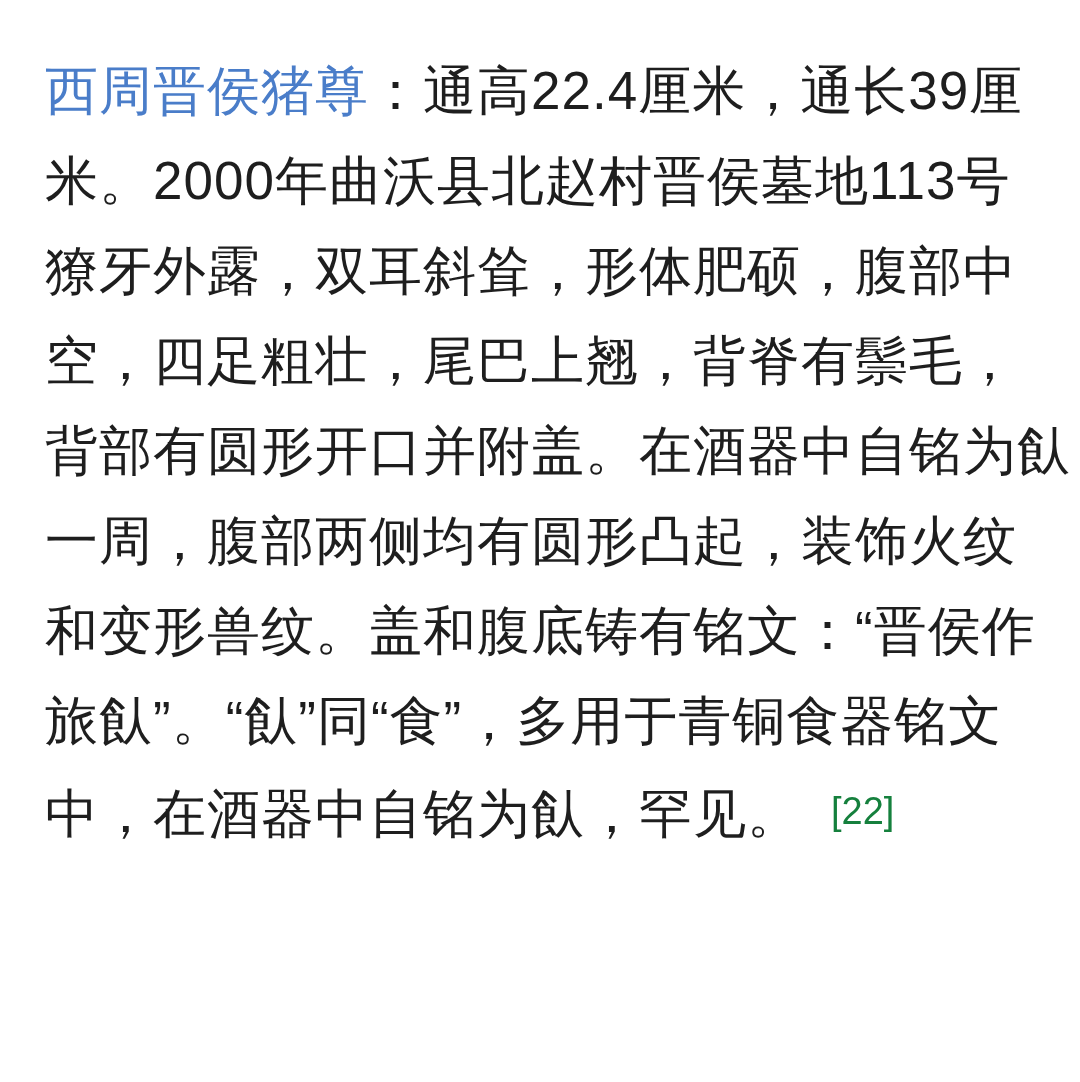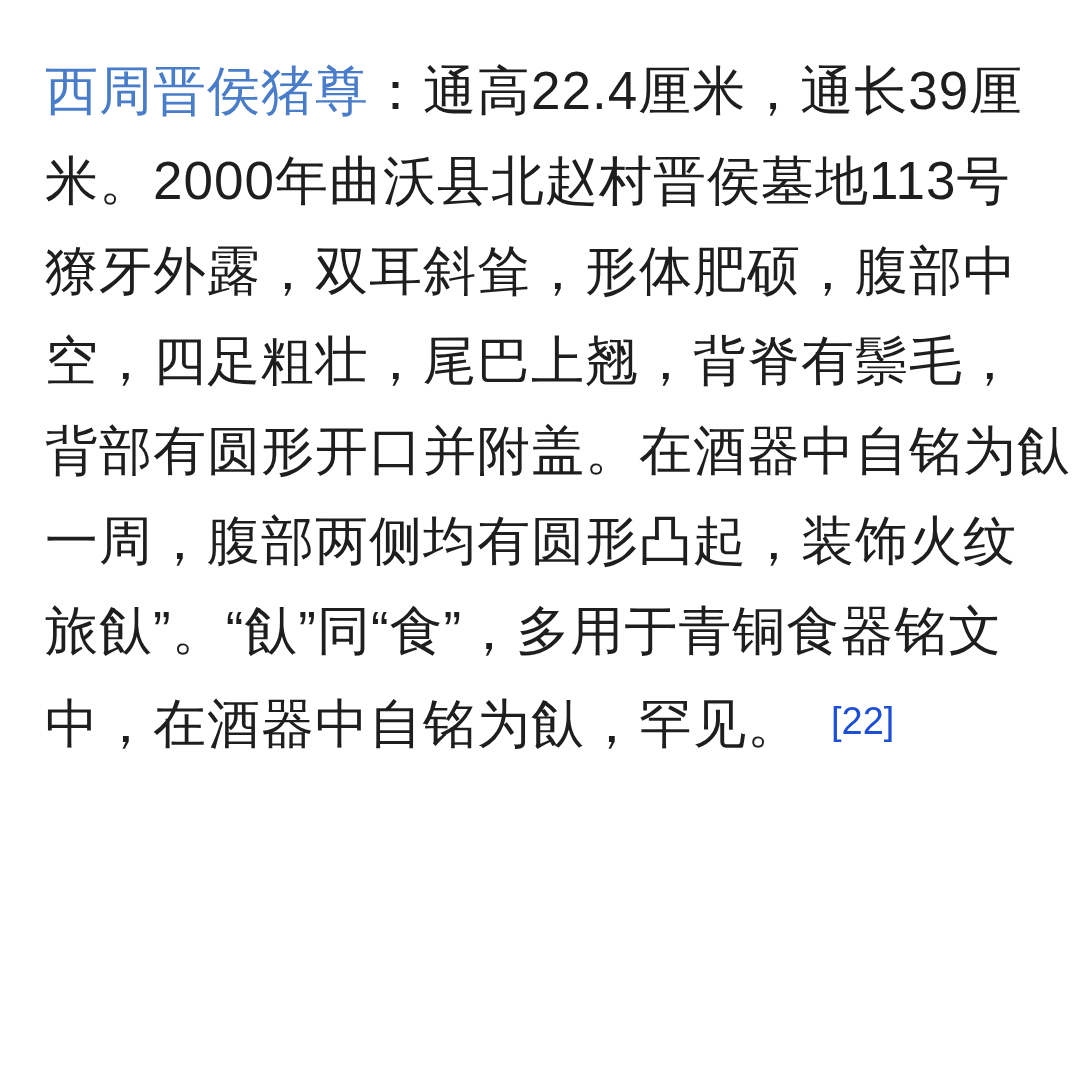--- a/index.html
+++ b/index.html
@@ -44,17 +44,18 @@
 
 <main class="article" style="color: rgb(30, 30, 30);">
   <div class="line">
     <a class="term" style="color: rgb(74, 125, 201);">西周晋侯猪尊</a><span class="body-text">：通高22.4厘米，通长39厘</span>
   </div>
   <div class="line body-text">米。2000年曲沃县北赵村晋侯墓地113号</div>
   <div class="line body-text">獠牙外露，双耳斜耸，形体肥硕，腹部中</div>
   <div class="line body-text">空，四足粗壮，尾巴上翘，背脊有鬃毛，</div>
   <div class="line body-text">背部有圆形开口并附盖。在酒器中自铭为飤</div>
   <div class="line body-text">一周，腹部两侧均有圆形凸起，装饰火纹</div>
+  <div class="line body-text">和变形兽纹。盖和腹底铸有铭文：“晋侯作</div>
   <div class="line body-text">旅飤”。“飤”同“食”，多用于青铜食器铭文</div>
   <div class="line">
-    <span class="body-text">中，在酒器中自铭为飤，罕见。</span><span class="ref" style="color: #1d4ed8;">[22]</span>
+    <span class="body-text">中，在酒器中自铭为飤，罕见。</span><span class="ref" style="color: #15803d;">[22]</span>
   </div>
 </main>
 
 </body></html>

